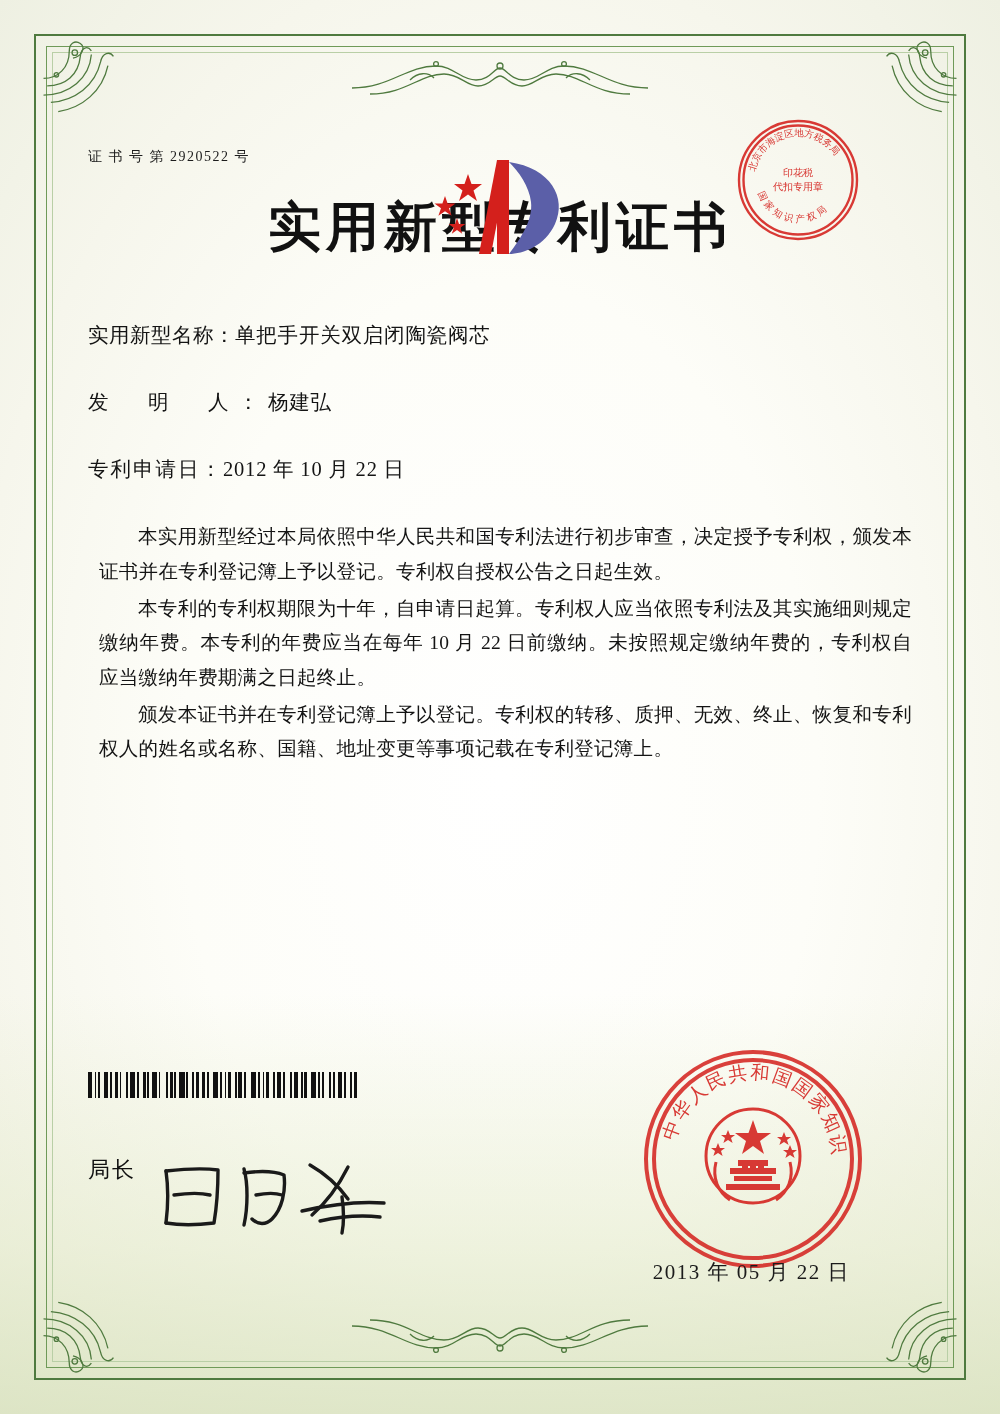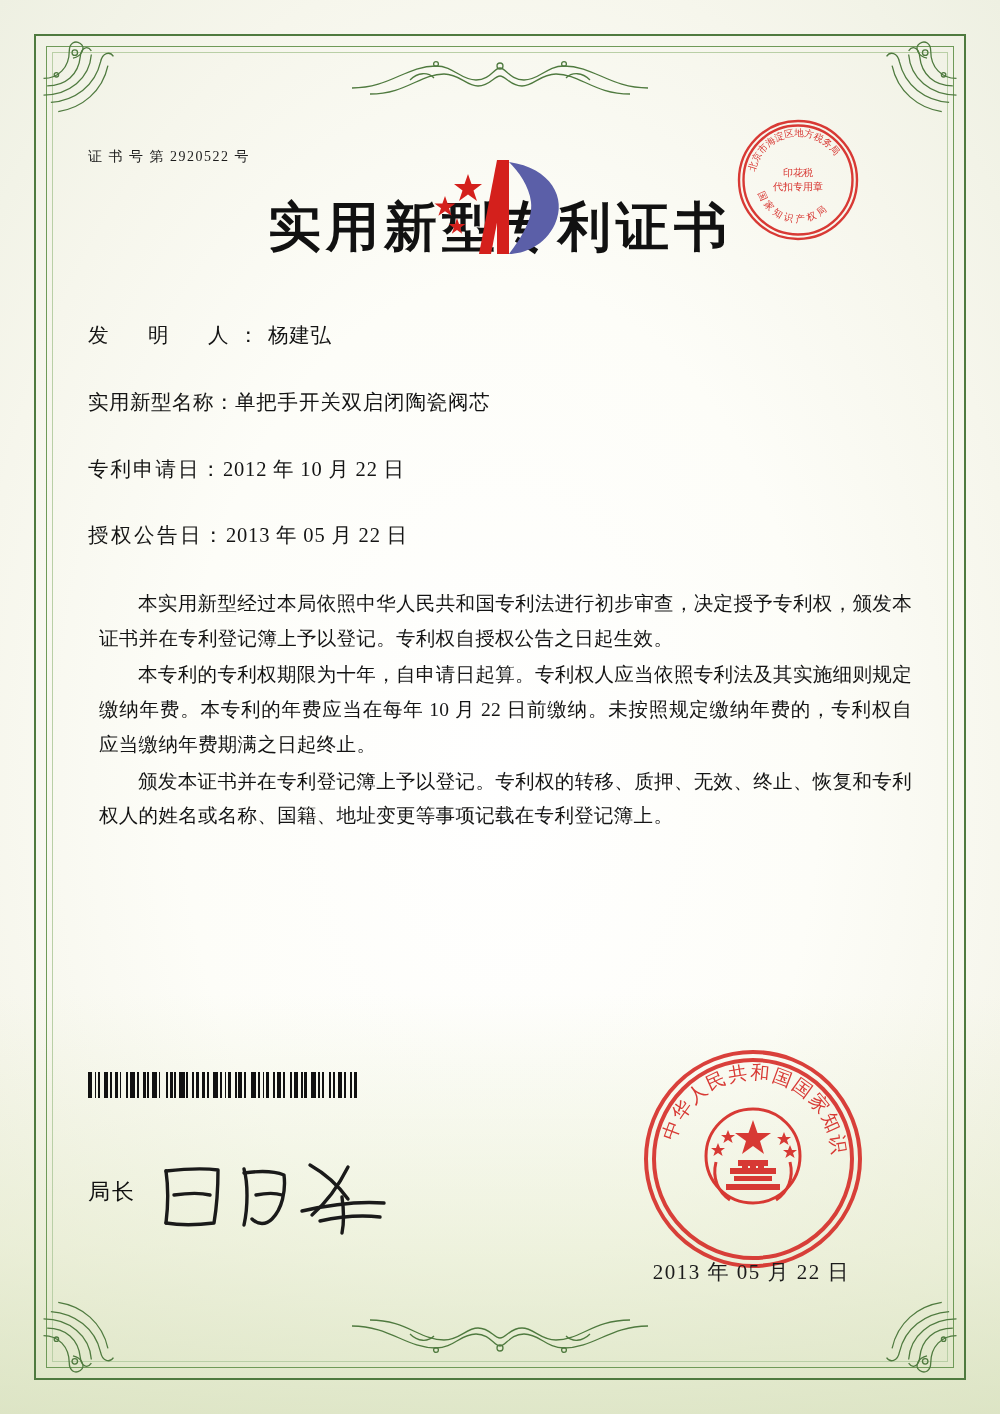--- a/index.html
+++ b/index.html
@@ -178,21 +178,21 @@
     background: #111;
     height: 100%;
   }
 
   
   .sig-row {
     position: absolute;
     left: 88px;
     top: 1155px;
     display: flex;
-    align-items: center;
+    align-items: flex-start;
   }
   .sig-label {
     font-size: 22px;
     letter-spacing: 2px;
     color: #111;
     margin-right: 16px;
     margin-bottom: 8px;
   }
   .sig-mark {
     width: 250px;
@@ -347,30 +347,27 @@
         </g>
       </svg>
     </div>
 
     <div class="cert-no">证 书 号 第 2920522 号</div>
 
     <div class="main-title">实用新型专利证书</div>
 
     <div class="fields">
       <div class="field-row">
+        <span class="field-label lbl-w1">实用新型名称：</span><span class="field-value">单把手开关双启闭陶瓷阀芯</span>
+      </div>
+      <div class="field-row">
         <span class="field-label lbl-w2">发　明　人：</span><span class="field-value">杨建弘</span>
       </div>
       <div class="field-row">
-        <span class="field-label lbl-w1">实用新型名称：</span><span class="field-value">单把手开关双启闭陶瓷阀芯</span>
-      </div>
-      <div class="field-row">
         <span class="field-label lbl-w4">专利申请日：</span><span class="field-value">2012 年 10 月 22 日</span>
-      </div>
-      <div class="field-row">
-        <span class="field-label lbl-w6">授权公告日：</span><span class="field-value">2013 年 05 月 22 日</span>
       </div>
     </div>
 
     <div class="paragraphs">
       <p>本实用新型经过本局依照中华人民共和国专利法进行初步审查，决定授予专利权，颁发本证书并在专利登记簿上予以登记。专利权自授权公告之日起生效。</p>
       <p>本专利的专利权期限为十年，自申请日起算。专利权人应当依照专利法及其实施细则规定缴纳年费。本专利的年费应当在每年 10 月 22 日前缴纳。未按照规定缴纳年费的，专利权自应当缴纳年费期满之日起终止。</p>
       <p>颁发本证书并在专利登记簿上予以登记。专利权的转移、质押、无效、终止、恢复和专利权人的姓名或名称、国籍、地址变更等事项记载在专利登记簿上。</p>
     </div>
   </div>
 

